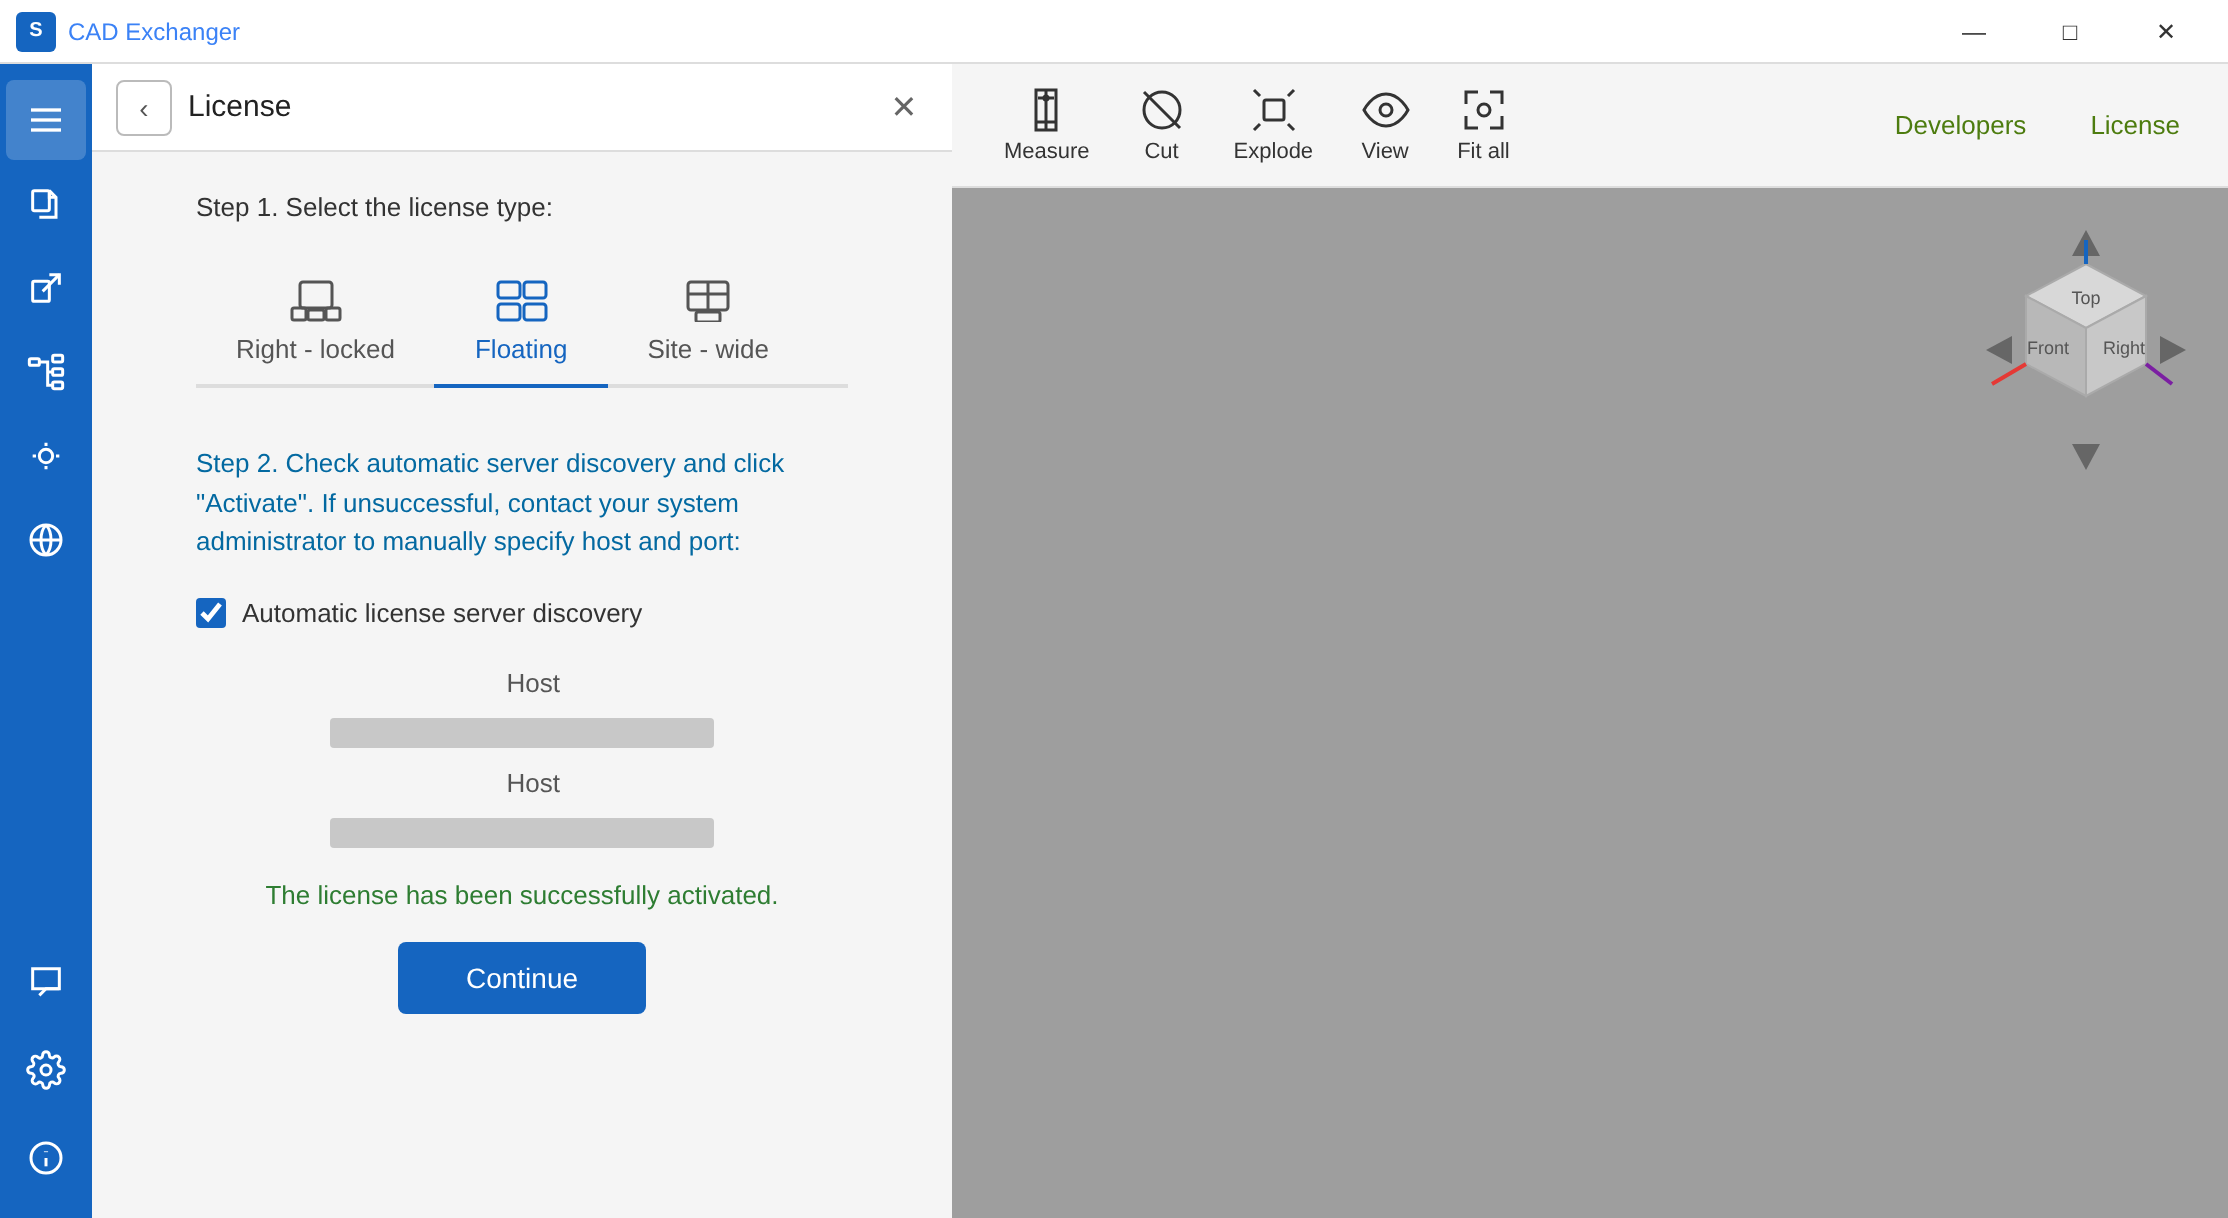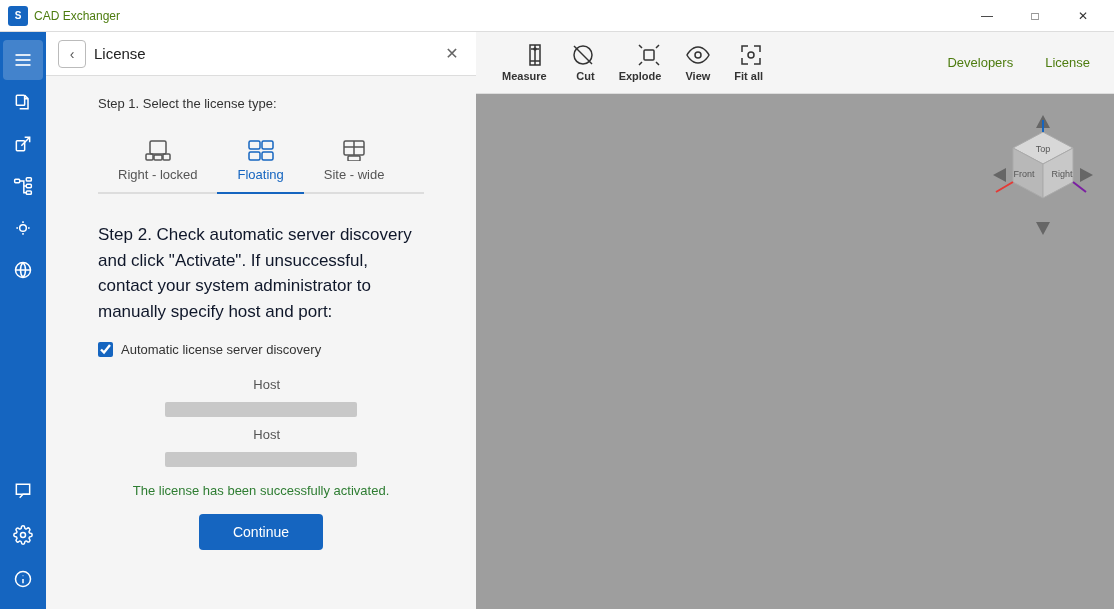--- a/index.html
+++ b/index.html
@@ -16,21 +16,21 @@
       flex-shrink: 0;
     }
     .titlebar-logo {
       width: 20px; height: 20px;
       background: #1565c0;
       border-radius: 3px;
       display: flex; align-items: center; justify-content: center;
       margin-right: 6px;
     }
     .titlebar-logo span { color: #fff; font-size: 10px; font-weight: bold; }
-    .titlebar-title { font-size: 12px; color: #4d7c0f; flex: 1; }
+    .titlebar-title { font-size: 12px; color: #3b82f6; flex: 1; }
     .titlebar-controls { display: flex; gap: 2px; }
     .titlebar-btn {
       width: 46px; height: 32px;
       border: none; background: transparent;
       cursor: pointer; display: flex; align-items: center; justify-content: center;
       font-size: 12px; color: #333;
     }
 
     
     .main-layout {
@@ -137,22 +137,22 @@
       color: #1565c0;
       border-bottom: 2px solid #1565c0;
       margin-bottom: -2px;
     }
 
     
     .tab-icon { width: 28px; height: 22px; }
 
     
     .step2-desc {
-      font-size: 17px;
-      color: #0f172a;
+      font-size: 13px;
+      color: #0369a1;
       line-height: 1.5;
       margin-bottom: 18px;
     }
 
     
     .checkbox-row {
       display: flex;
       align-items: center;
       gap: 8px;
       margin-bottom: 20px;
@@ -226,26 +226,25 @@
       background: #f5f5f5;
       display: flex;
       align-items: center;
       padding: 0 16px;
       gap: 4px;
       border-bottom: 1px solid #ddd;
     }
     .toolbar-item {
       display: flex;
       flex-direction: column;
-      align-items: flex-end;
+      align-items: center;
       padding: 6px 10px;
       cursor: pointer;
       gap: 3px;
       border-radius: 3px;
-      font-weight: bold;
     }
     .toolbar-item-label { font-size: 11px; color: #333; }
     .toolbar-item svg { width: 24px; height: 24px; color: #333; }
 
     .toolbar-right {
       margin-left: auto;
       display: flex;
       gap: 16px;
     }
     .toolbar-right-btn {

